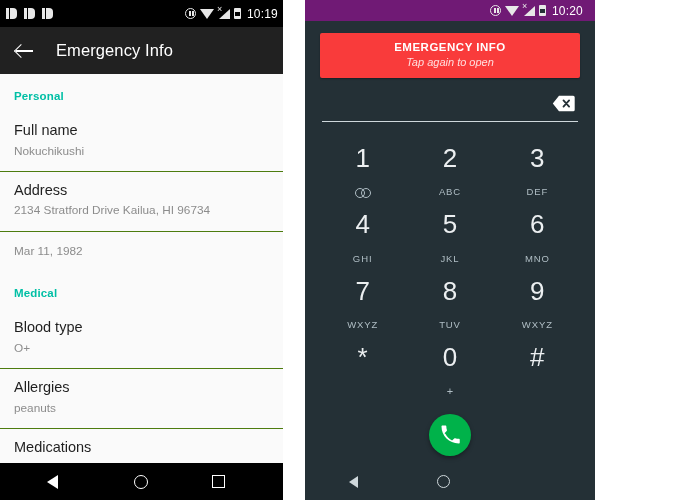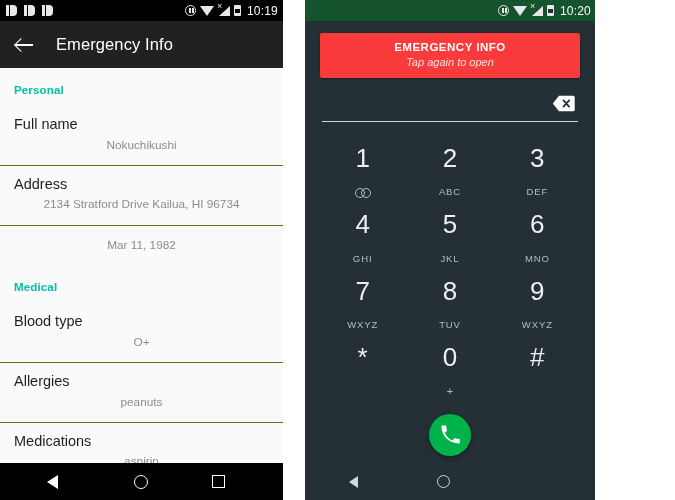--- a/index.html
+++ b/index.html
@@ -10,21 +10,21 @@
     overflow: hidden;
   }
   .stage { position: relative; width: 675px; height: 500px; background:#fff; }
 
   
   .panel-left {
     position: absolute; left: 0; top: 0; width: 283px; height: 500px;
     background: #fafafa; overflow: hidden;
   }
   .statusbar {
-    height: 21px; background: #000; color: #fff;
+    height: 27px; background: #000; color: #fff;
     display: flex; align-items: center; padding: 0 5px 0 6px;
     font-size: 11px;
   }
   .sb-left { display: flex; align-items: center; gap: 7px; }
   .sb-right { margin-left: auto; display: flex; align-items: center; gap: 4px; }
   .notif-ico {
     width: 11px; height: 11px; position: relative; display:inline-block;
   }
   .notif-ico::before {
     content:""; position:absolute; left:0; top:0; width:3px; height:11px; background:#e8e8e8;
@@ -57,40 +57,40 @@
     border-left:1.8px solid #fff;border-bottom:1.8px solid #fff;transform:rotate(45deg);}
   .appbar-title { color:#fff; font-size:16.5px; margin-left: 20px; letter-spacing:.1px; }
 
   .list { background:#fafafa; }
   .section-head {
     color:#00bfa5; font-size:11.5px; font-weight:bold; padding:16px 14px 10px 14px; letter-spacing:.15px;
   }
   .row { padding: 9px 14px 12px 14px; border-bottom: 1px solid #4d7c0f; background:#fafafa; }
   .row.no-rule { border-bottom: none; }
   .row-label { font-size: 14.5px; color: #1f1f1f; line-height: 1.35; }
-  .row-value { font-size: 11.8px; color: #8c8c8c; margin-top: 3px; line-height:1.3;text-align:center; }
+  .row-value { font-size: 11.8px; color: #8c8c8c; margin-top: 3px; line-height:1.3; }
 
   .navbar-light {
     position:absolute; left:0; bottom:0; width:283px; height:37px; background:#000;
     display:flex; align-items:center; justify-content:space-around; padding:0 26px;
   }
   .nav-back{width:0;height:0;border-top:8px solid transparent;border-bottom:8px solid transparent;
     border-right:13px solid transparent;position:relative;}
   .nav-back::after{content:"";position:absolute;left:-11px;top:-7px;width:0;height:0;
     border-top:7px solid transparent;border-bottom:7px solid transparent;border-right:11px solid #fff;}
   .nav-home{width:14px;height:14px;border:1.7px solid #fff;border-radius:50%;}
   .nav-recent{width:13px;height:13px;border:1.7px solid #fff;}
 
   
   .panel-right {
     position: absolute; left: 305px; top: 0; width: 290px; height: 500px;
     background: #243036; overflow: hidden;
   }
   .statusbar-dark {
-    height: 21px; background: #14532d; display:flex; align-items:center; padding: 0 4px;
+    height: 21px; background: #701a75; display:flex; align-items:center; padding: 0 12px;
     justify-content: flex-end;
   }
   .sb-right-dark { display:flex; align-items:center; gap:4px; }
   .ico-batt-d::after{background:#243036;}
 
   .emerg-banner {
     margin: 12px 15px 0 15px; background:#f93b3b; border-radius:2px;
     padding: 8px 6px 10px 6px; text-align:center; cursor:pointer;
     box-shadow: 0 1px 2px rgba(0,0,0,.35);
   }

